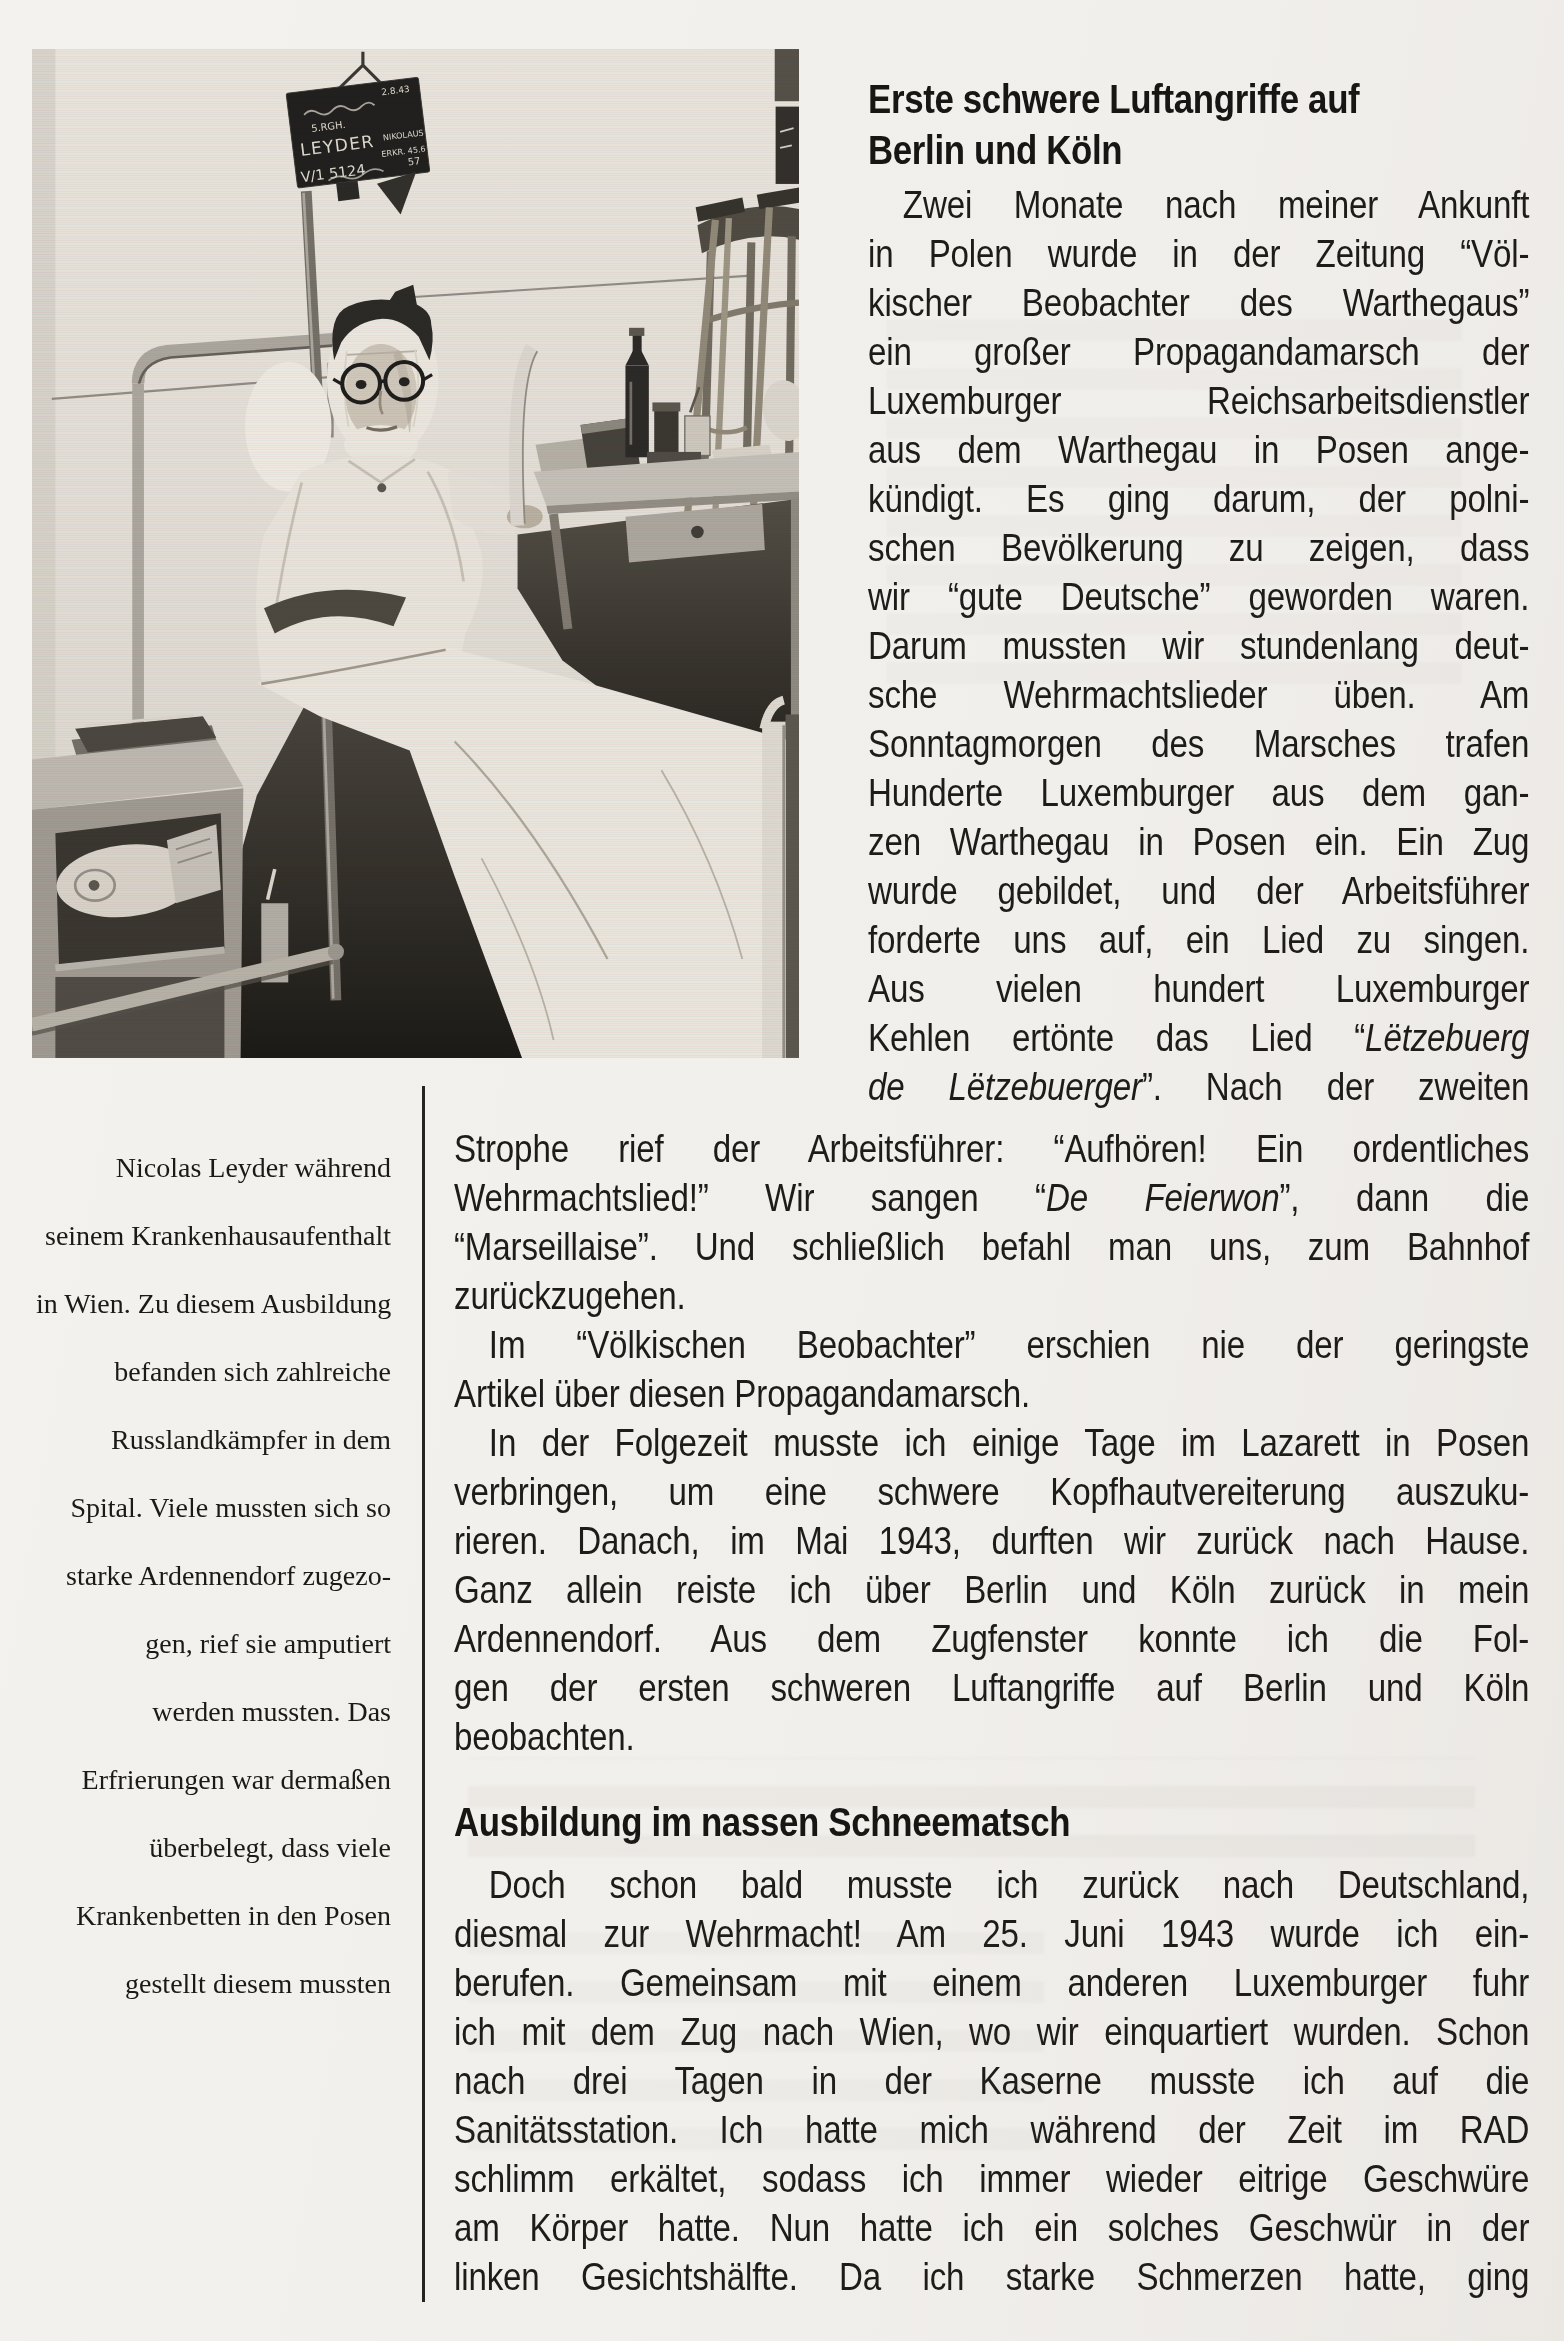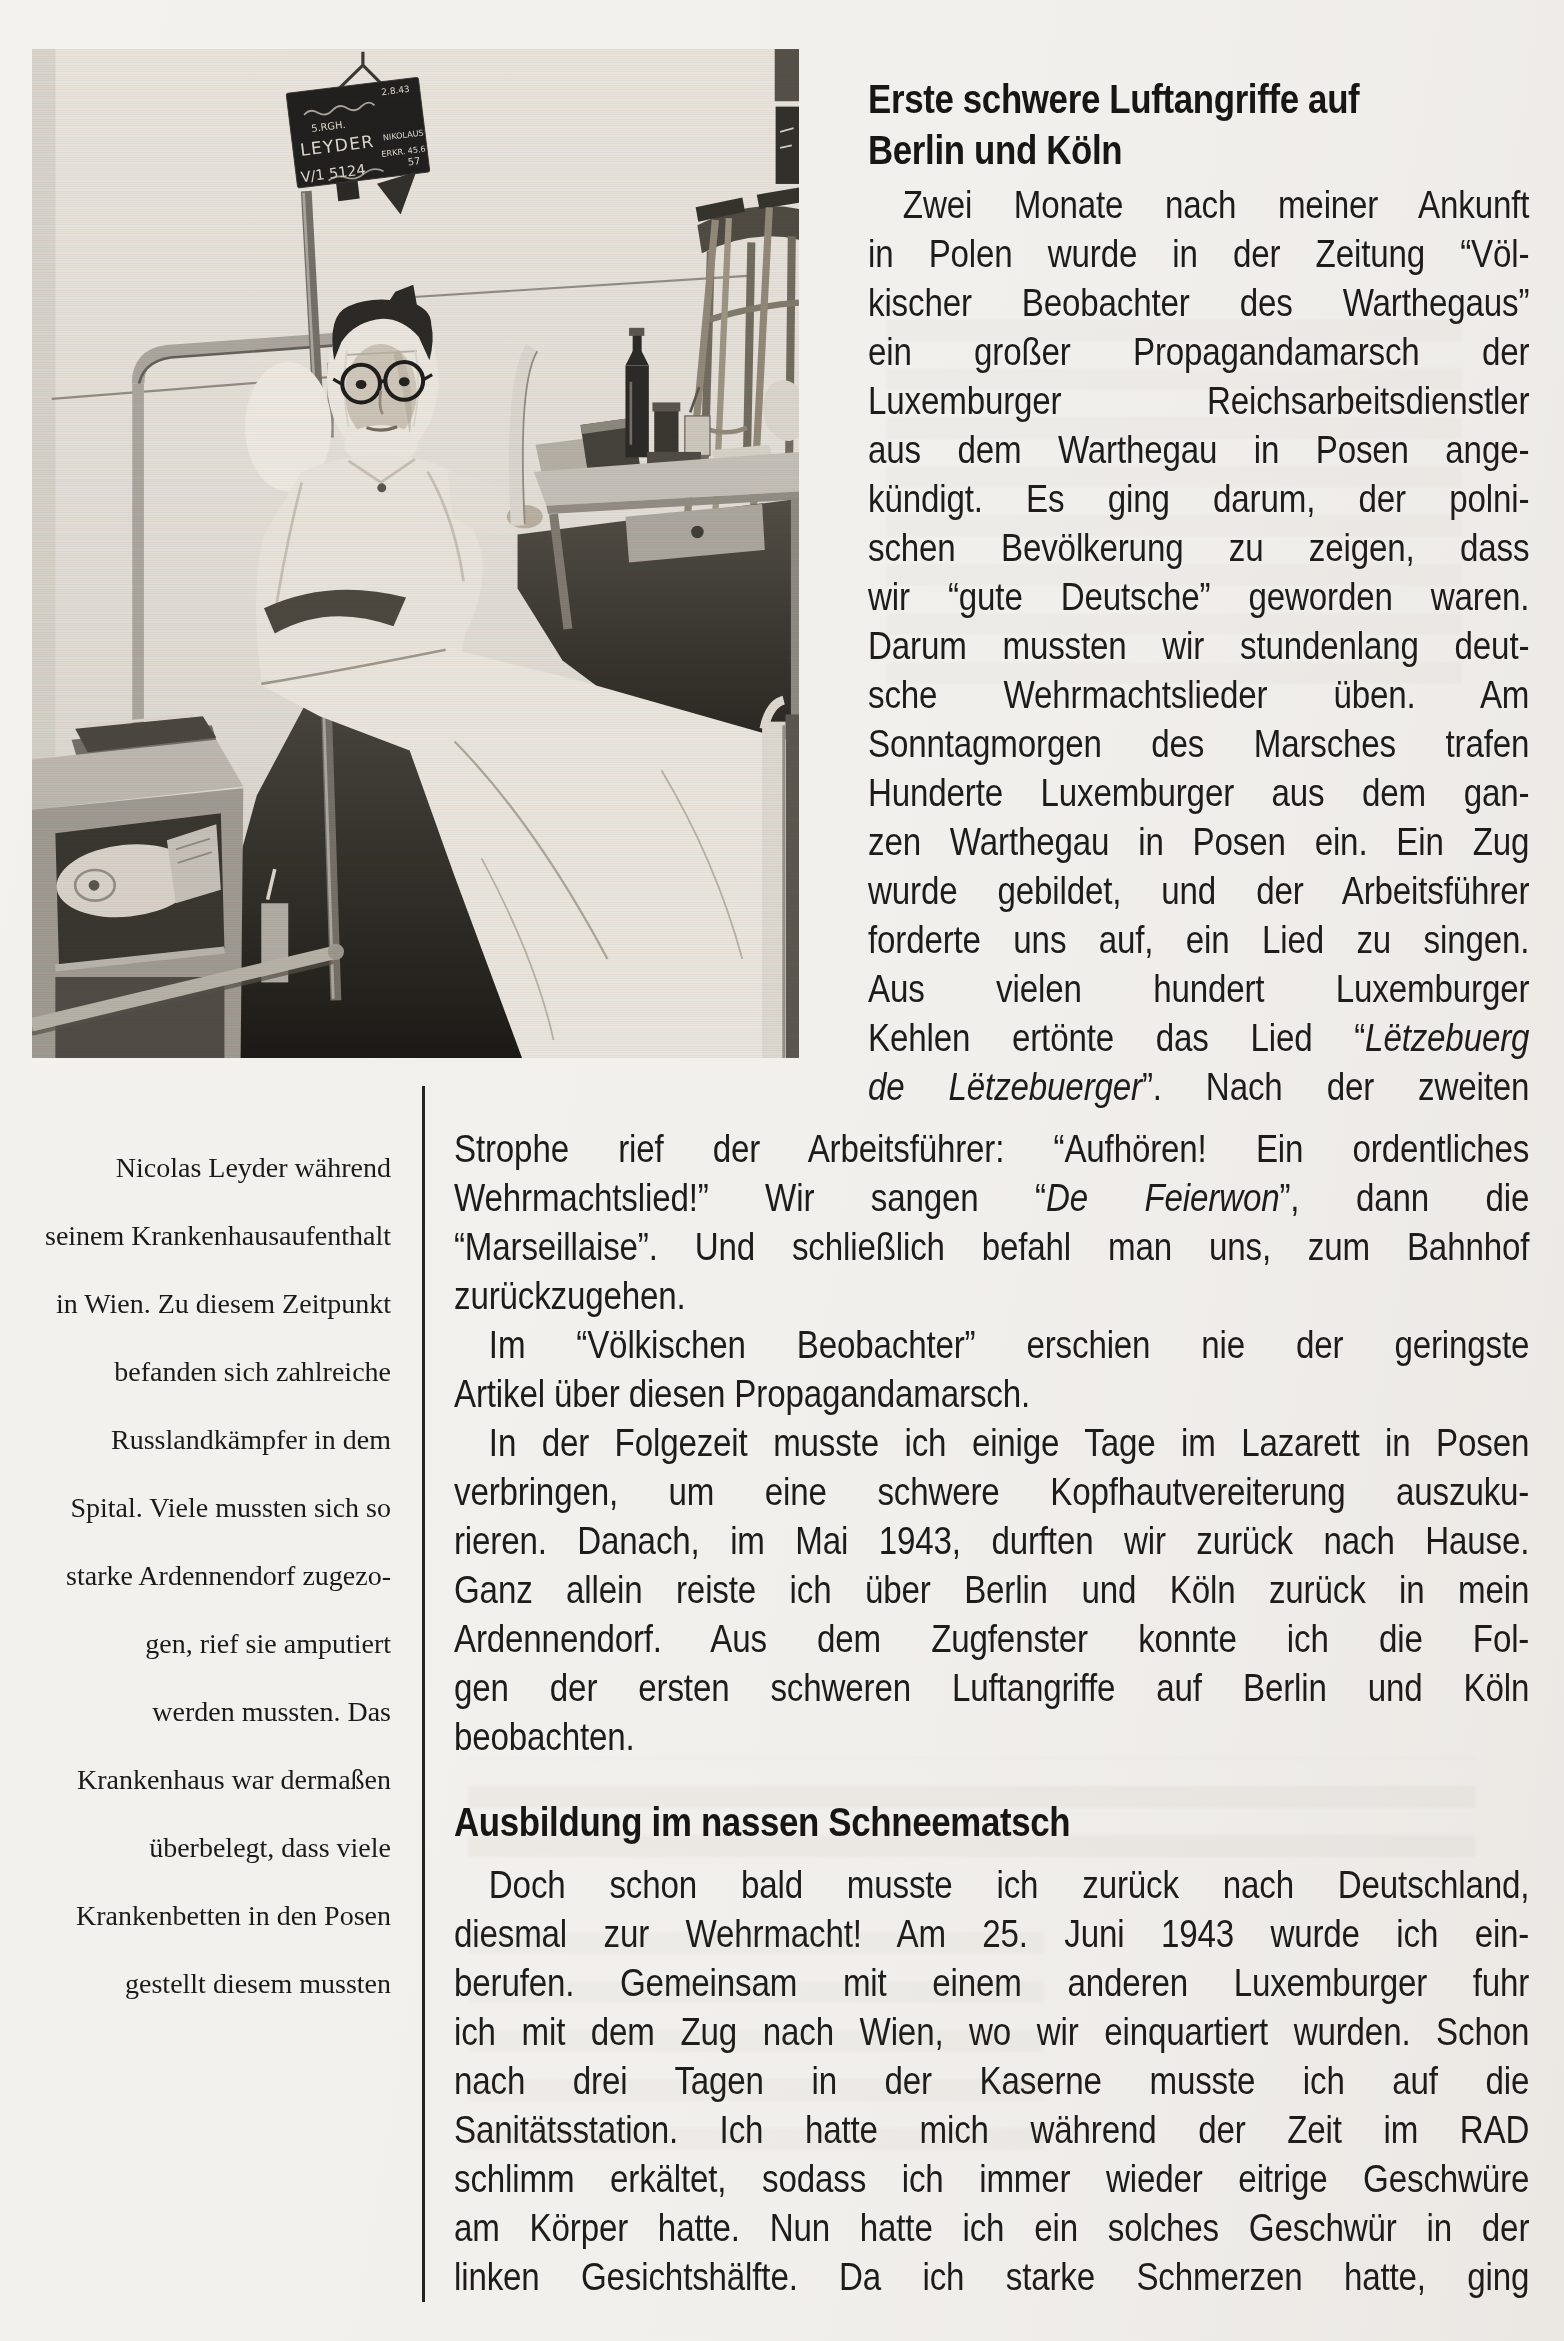--- a/index.html
+++ b/index.html
@@ -254,28 +254,28 @@
       <div class="tl">wurde gebildet, und der Arbeitsführer</div>
       <div class="tl">forderte uns auf, ein Lied zu singen.</div>
       <div class="tl">Aus vielen hundert Luxemburger</div>
       <div class="tl"><span>Kehlen ertönte das Lied “</span><span class="em">Lëtzebuerg</span></div>
       <div class="tl"><span class="em">de Lëtzebuerger</span><span>”. Nach der zweiten</span></div>
     </div>
 
   <aside class="caption">
       <div class="cl">Nicolas Leyder während</div>
       <div class="cl">seinem Krankenhausaufenthalt</div>
-      <div class="cl">in Wien. Zu diesem Zeitpunkt</div>
+      <div class="cl">in Wien. Zu diesem Ausbildung</div>
       <div class="cl">befanden sich zahlreiche</div>
       <div class="cl">Russlandkämpfer in dem</div>
       <div class="cl">Spital. Viele mussten sich so</div>
       <div class="cl">starke Ardennendorf zugezo-</div>
       <div class="cl">gen, rief sie amputiert</div>
       <div class="cl">werden mussten. Das</div>
-      <div class="cl">Krankenhaus war dermaßen</div>
+      <div class="cl">Erfrierungen war dermaßen</div>
       <div class="cl">überbelegt, dass viele</div>
       <div class="cl">Krankenbetten in den Posen</div>
       <div class="cl">gestellt diesem mussten</div>
     </aside>
 
   <div class="vrule"></div>
 
   <div class="full-1 scale">
       <div class="tl">Strophe rief der Arbeitsführer: “Aufhören! Ein ordentliches</div>
       <div class="tl"><span>Wehrmachtslied!” Wir sangen “</span><span class="em">De Feierwon</span><span>”, dann die</span></div>

